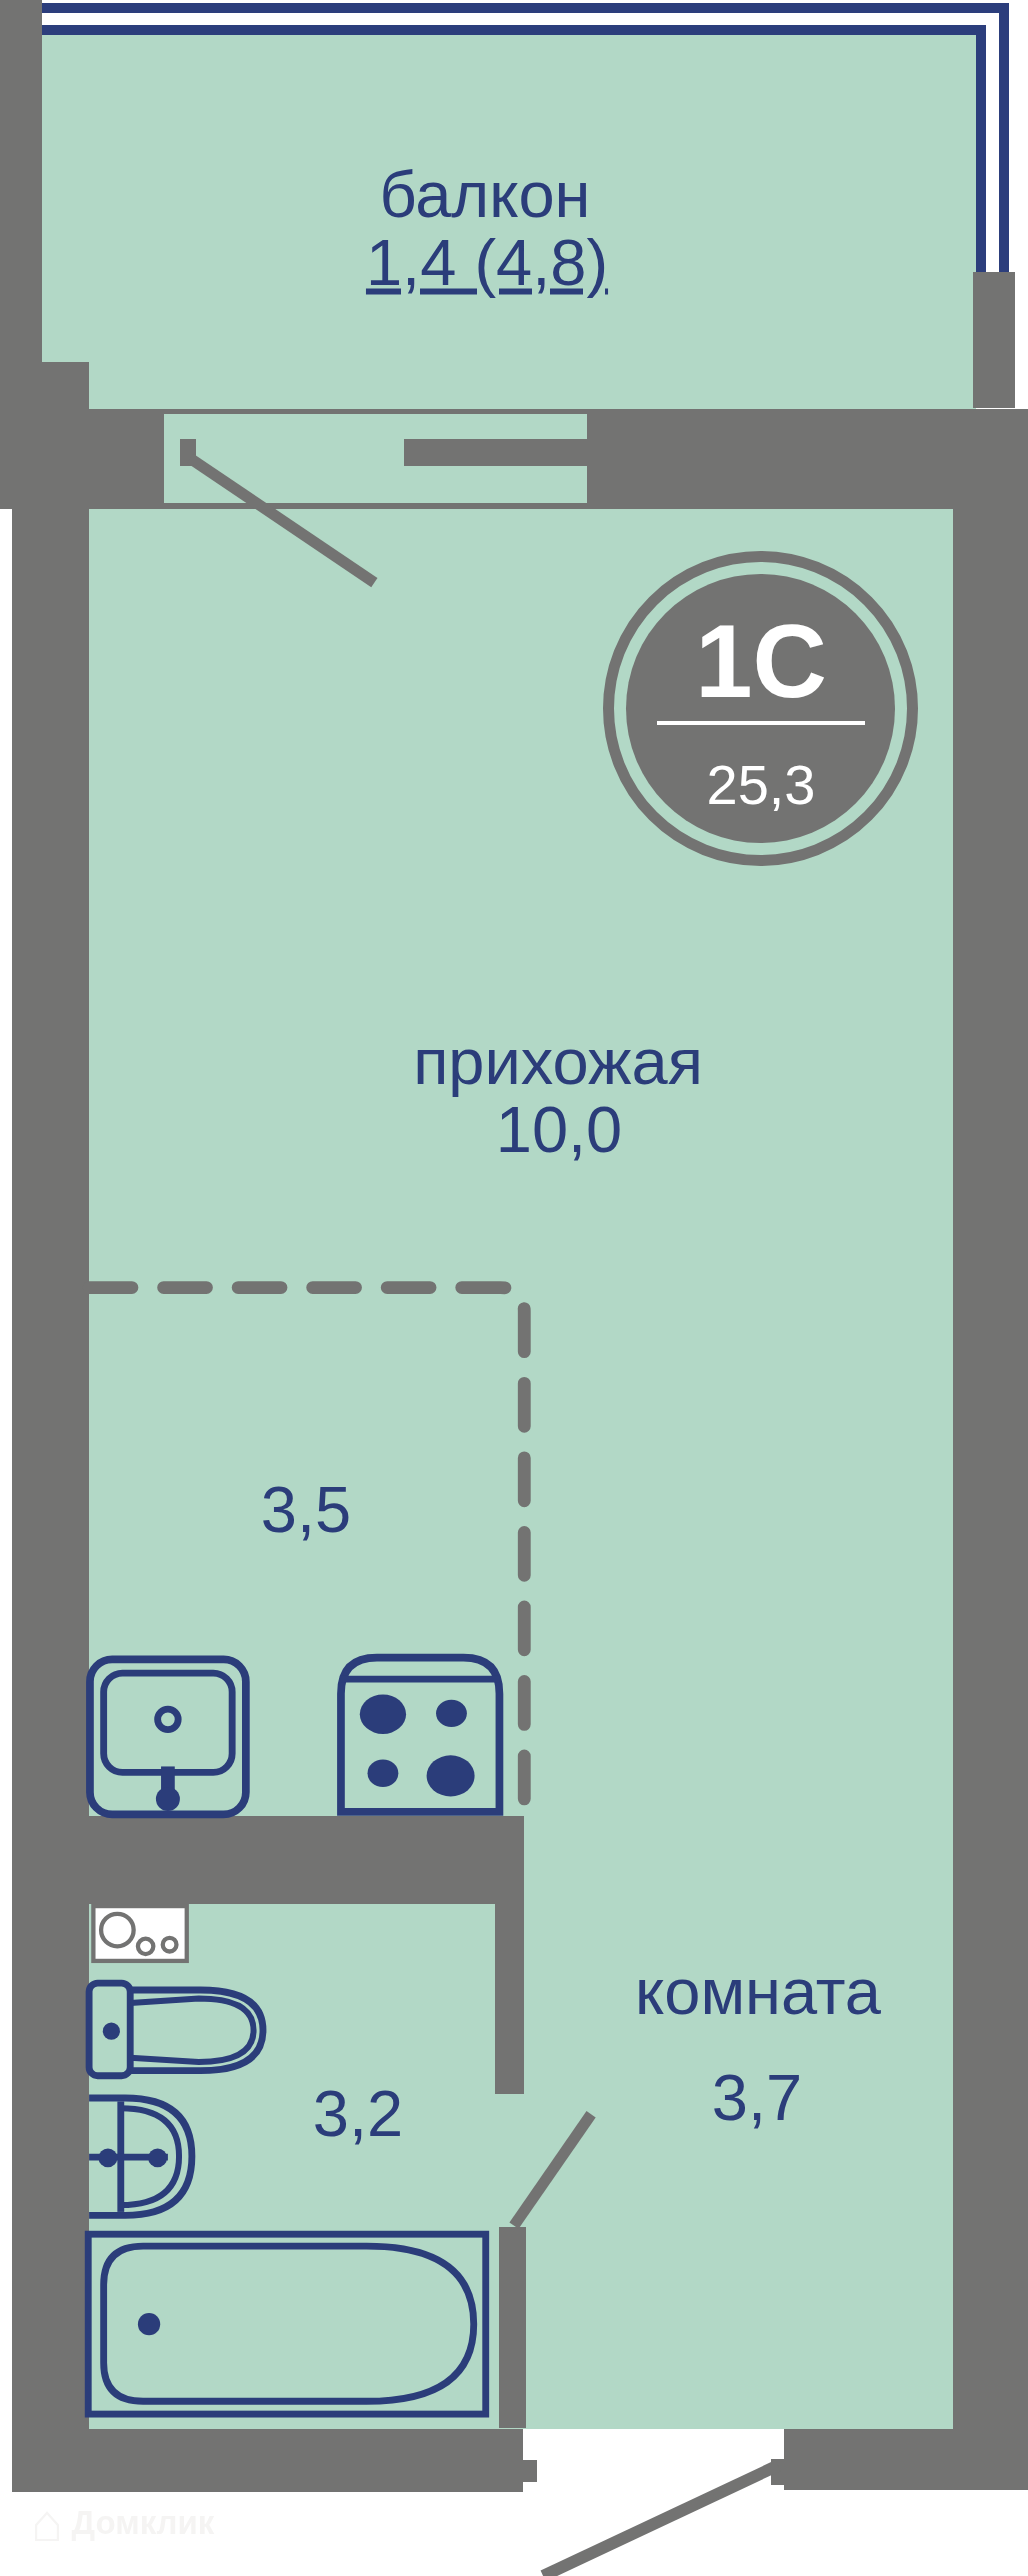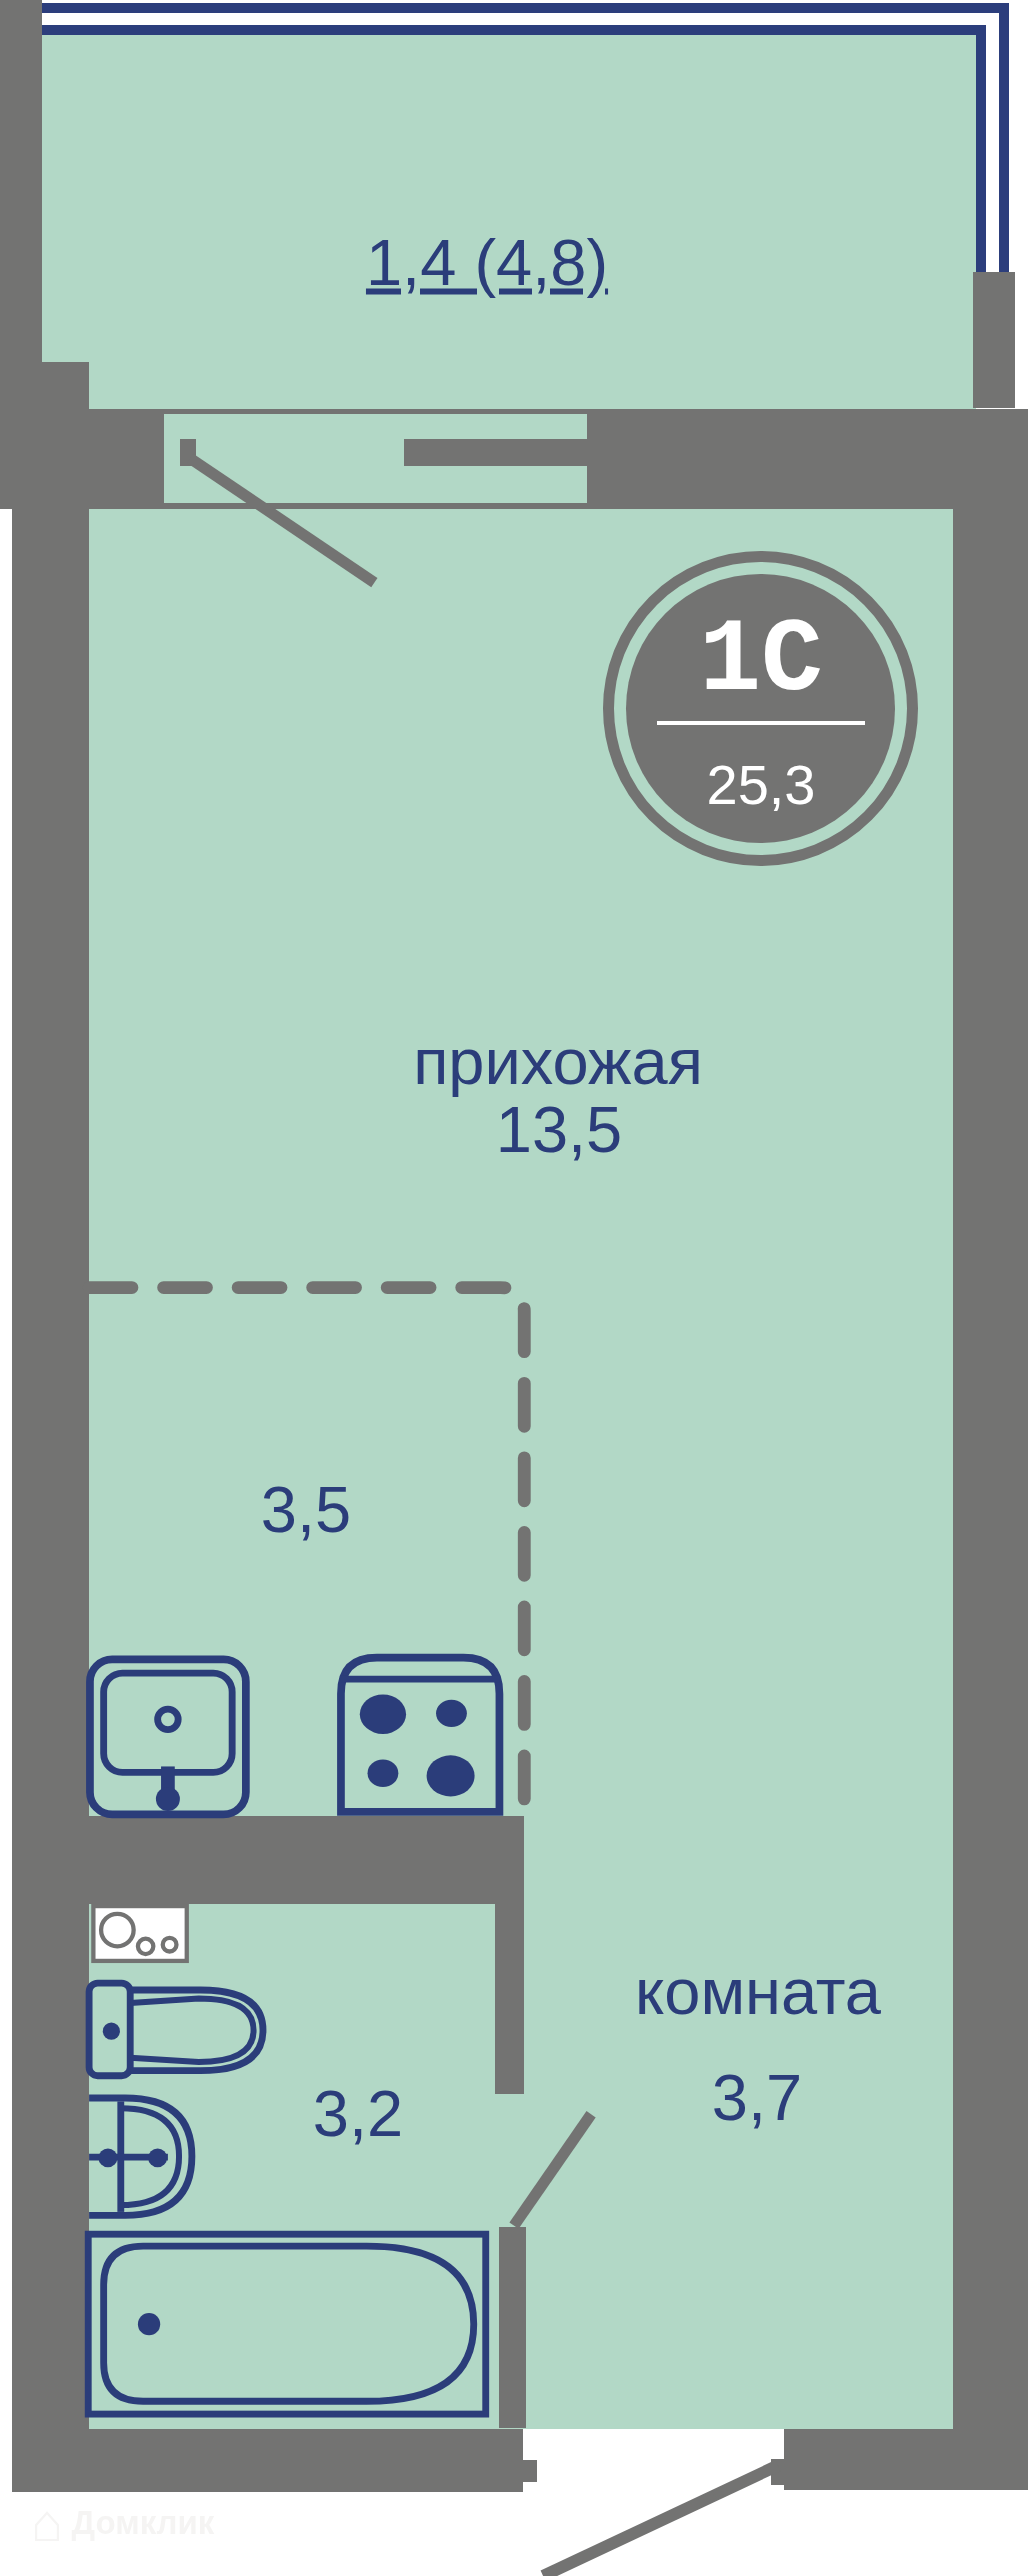--- a/index.html
+++ b/index.html
@@ -8,21 +8,21 @@
   .wall{position:absolute;background:#737372;}
   .floor{position:absolute;background:#b2d8c6;}
   .rail{position:absolute;background:#2c3e7c;}
   .label{position:absolute;transform:translate(-50%,-50%);color:#2b3d7a;
          font-size:65px;line-height:1;white-space:nowrap;letter-spacing:0;}
   .badge-ring{position:absolute;left:603px;top:551px;width:315px;height:315px;
               border:11px solid #737372;border-radius:50%;box-sizing:border-box;}
   .badge-disc{position:absolute;left:626px;top:574px;width:269px;height:269px;
               border-radius:50%;background:#737372;}
   .badge-type{position:absolute;left:761px;top:661px;transform:translate(-50%,-50%);
-              color:#ffffff;font-size:103px;font-weight:bold;line-height:1;font-family:Liberation Mono, monospace;}
+              color:#ffffff;font-size:103px;font-weight:bold;line-height:1;}
   .badge-line{position:absolute;left:657px;top:721px;width:208px;height:4.3px;background:#ffffff;}
   .badge-area{position:absolute;left:761px;top:785px;transform:translate(-50%,-50%);
               color:#ffffff;font-size:56px;line-height:1;}
   .watermark{position:absolute;left:31px;top:2496px;color:#f5f4f3;font-size:33px;
              font-weight:bold;display:flex;align-items:center;gap:8.6px;}
   .watermark .house{font-size:53px;line-height:1;}
   svg.overlay{position:absolute;left:0;top:0;pointer-events:none;}
 </style>
 </head>
 <body>
@@ -108,24 +108,25 @@
       <circle cx="174" cy="2713" r="13" fill="#2b3d7a" stroke="none"></circle>
     </g>
   </svg>
 
   <div class="badge-ring"></div>
   <div class="badge-disc"></div>
   <div class="badge-type">1С</div>
   <div class="badge-line"></div>
   <div class="badge-area">25,3</div>
 
+  <div class="label" style="left:485px;top:194px;">балкон</div>
   <div class="label" style="left:487px;top:262px;text-decoration:underline;">1,4 (4,8)</div>
 
   <div class="label" style="left:558px;top:1061px;">прихожая</div>
-  <div class="label" style="left:559px;top:1129px;">13,5</div>
+  <div class="label" style="left:559px;top:1129px;">10,0</div>
 
   <div class="label" style="left:306px;top:1509px;">3,5</div>
 
   <div class="label" style="left:758px;top:1991px;">комната</div>
   <div class="label" style="left:757px;top:2097px;">3,7</div>
 
   <div class="label" style="left:358px;top:2113px;">3,2</div>
 
   <div class="watermark">
     <span class="house">⌂</span>

